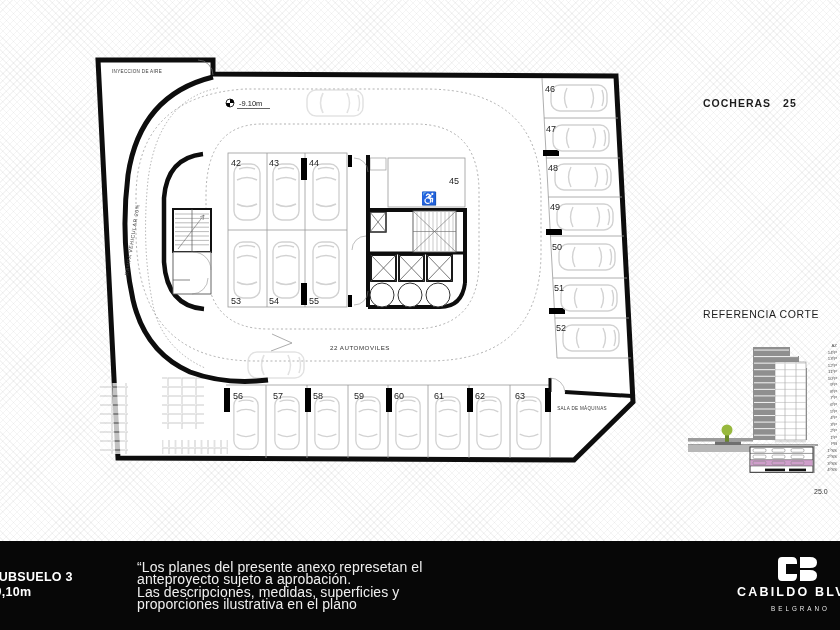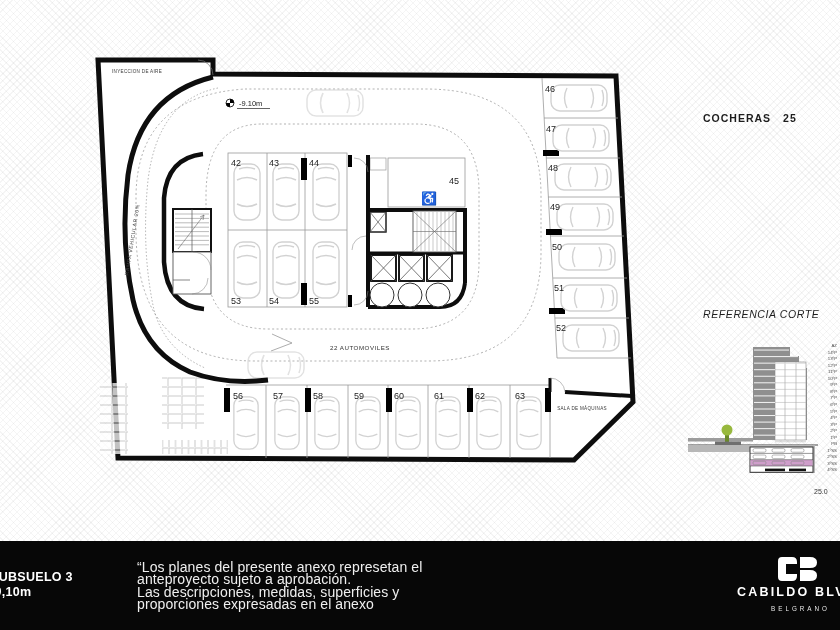--- a/index.html
+++ b/index.html
@@ -10,22 +10,22 @@
       repeating-linear-gradient(45deg, rgba(0,0,0,0.040) 0 1px, transparent 1px 5px),
       repeating-linear-gradient(-45deg, rgba(0,0,0,0.040) 0 1px, transparent 1px 5px);
     font-family:"Liberation Sans", sans-serif;
     -webkit-font-smoothing:antialiased;
   }
   .abs{position:absolute;}
   svg text{font-family:"Liberation Sans", sans-serif;}
   .stall-num{font-size:9px;fill:#1c1c1c;}
   .tiny-lbl{font-size:4.6px;fill:#3a3a3a;letter-spacing:.3px;}
   .floor-lbl{font-size:4.3px;fill:#4a4a4a;}
-  #cocheras{left:703px;top:112px;font-size:10.5px;font-weight:600;color:#1d1d1d;letter-spacing:1px;display:flex;gap:12px;}
-  #ref-title{left:703px;top:308px;font-size:10.5px;font-weight:500;color:#1d1d1d;letter-spacing:.6px;font-style:italic;}
+  #cocheras{left:703px;top:97px;font-size:10.5px;font-weight:600;color:#1d1d1d;letter-spacing:1px;display:flex;gap:12px;}
+  #ref-title{left:703px;top:308px;font-size:10.5px;font-weight:500;color:#1d1d1d;letter-spacing:.6px;}
   #dim-25{left:814px;top:488px;font-size:7px;color:#333;}
   #footer{left:0;top:541px;width:840px;height:89px;background:#070707;}
   #level-block{left:-10px;top:570px;color:#fff;font-weight:700;font-size:12.5px;line-height:15px;letter-spacing:.3px;}
   #disclaimer{left:137px;top:561px;width:332px;text-align:left;color:#efefef;
     font-size:14px;line-height:12.3px;font-weight:400;letter-spacing:.1px;}
   #brand{color:#fff;}
   #brand-name{left:737px;top:585px;width:140px;font-size:12.5px;font-weight:600;letter-spacing:2.2px;color:#fff;white-space:nowrap;}
   #brand-sub{left:771px;top:605px;font-size:6.3px;letter-spacing:3px;color:#e8e8e8;white-space:nowrap;}
 </style>
 </head>
@@ -363,21 +363,21 @@
 
 <div id="footer" class="abs"></div>
 
 <div id="level-block" class="abs">
   <div>SUBSUELO 3</div>
   <div>-9,10m</div>
 </div>
 
 <div id="disclaimer" class="abs">
   <div>“Los planes del presente anexo represetan el anteproyecto sujeto a aprobación.</div>
-  <div>Las descripciones, medidas, superficies y proporciones expresadas en el anexo</div>
+  <div>Las descripciones, medidas, superficies y proporciones ilustrativa en el plano</div>
 </div>
 
 <div id="brand">
   <svg class="abs" style="left:778px;top:557px" width="40" height="26" viewBox="0 0 40 26">
     <path fill="#fff" d="M4,0 H14 Q19,0 19,5 V7 H8 V17 H19 V19 Q19,24 14,24 H4 Q0,24 0,20 V4 Q0,0 4,0 Z"></path>
     <path fill="#fff" d="M22,0 H32 Q39,0 39,5.5 Q39,11 32,11 H22 Z"></path>
     <path fill="#fff" d="M22,13 H32 Q39,13 39,18.5 Q39,24 32,24 H22 Z"></path>
   </svg>
   <div id="brand-name" class="abs">CABILDO BLVD</div>
   <div id="brand-sub" class="abs">BELGRANO</div>

